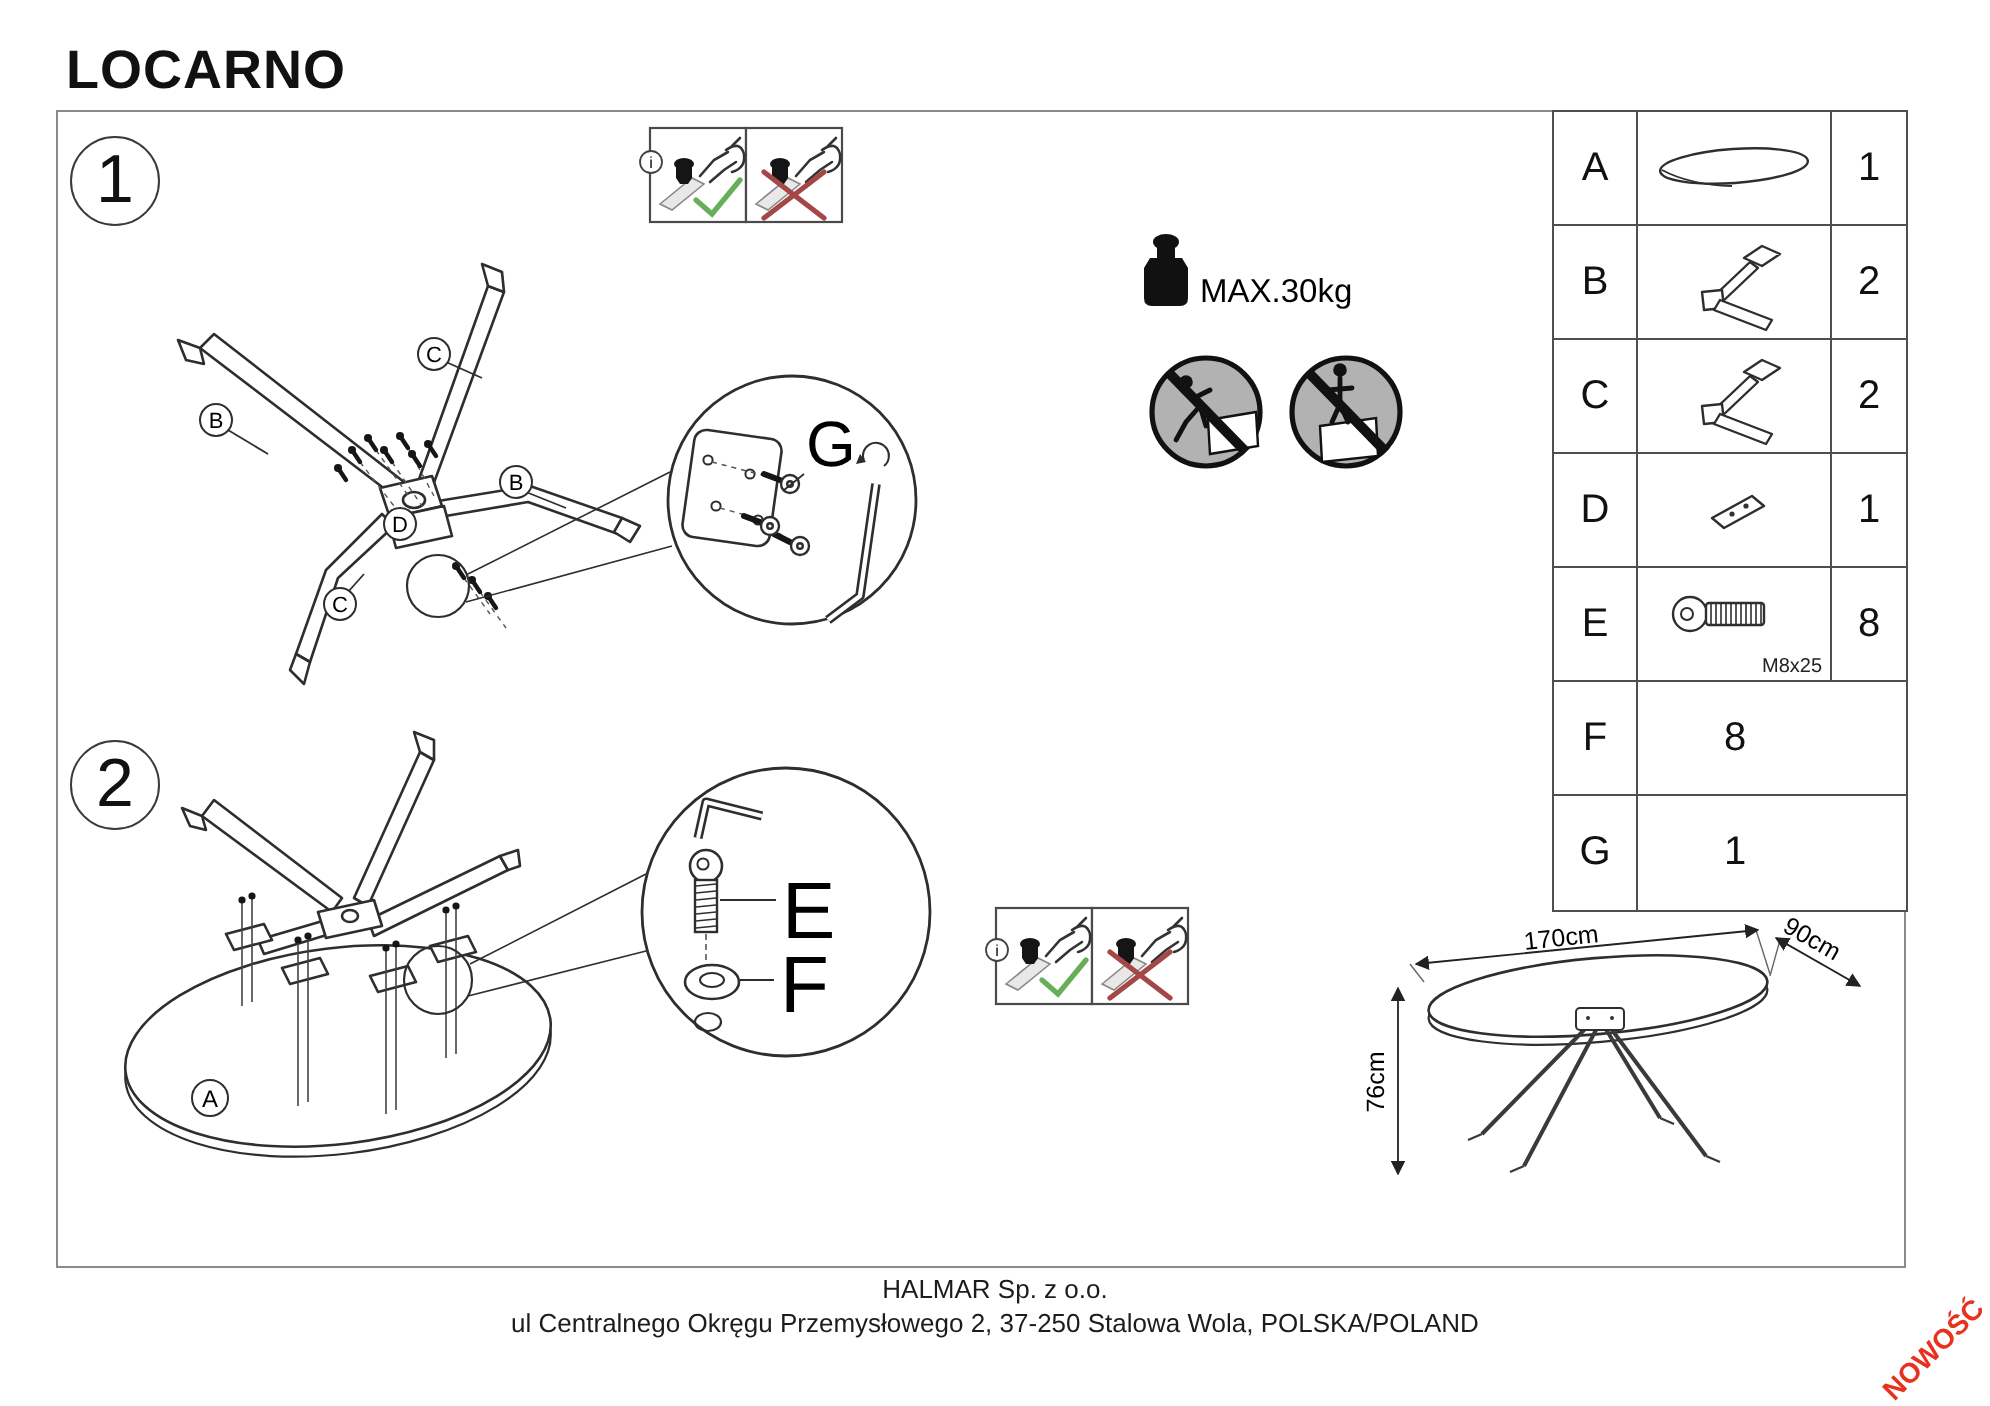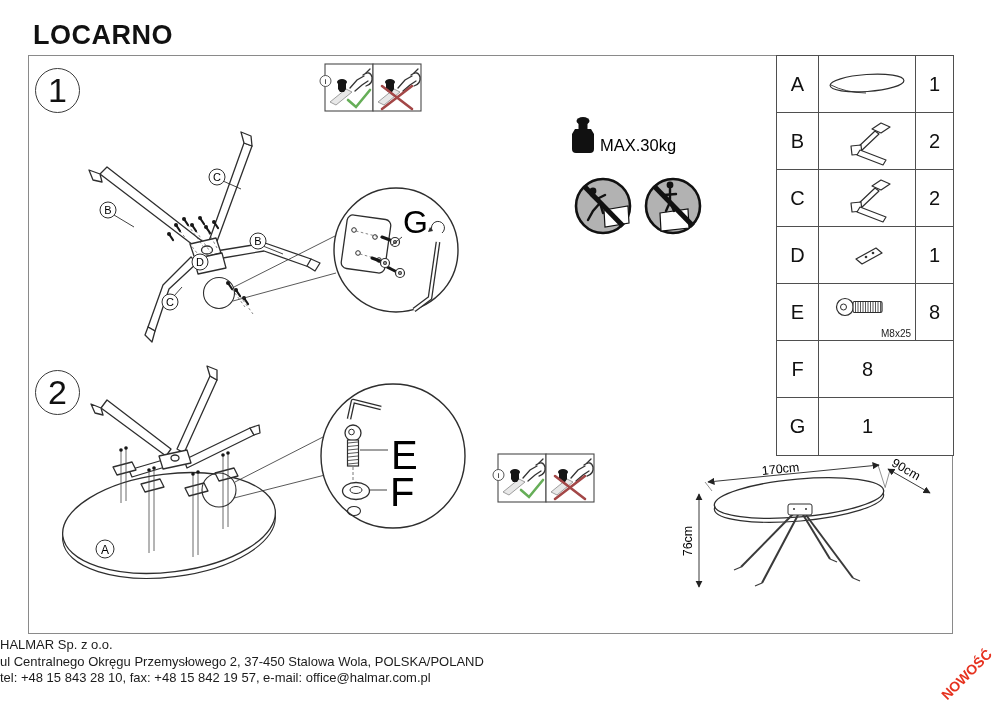--- a/index.html
+++ b/index.html
@@ -13,21 +13,21 @@
                display:flex;align-items:center;justify-content:center;font-size:34px;background:#fff;}
   
   .parts-table{position:absolute;left:747px;top:-1px;width:178px;height:401px;background:#fff;
                border:1px solid #4f4f4f;box-sizing:border-box;display:grid;grid-template-rows:repeat(7,1fr);}
   .pt-row{display:grid;grid-template-columns:42px 97px 37px;border-bottom:1px solid #4f4f4f;min-height:0;}
   .pt-row:last-child{border-bottom:none;}
   .pt-letter{display:flex;align-items:center;justify-content:center;font-size:20px;border-right:1px solid #4f4f4f;}
   .pt-img{position:relative;border-right:1px solid #4f4f4f;display:flex;align-items:center;justify-content:center;}
   .pt-qty{display:flex;align-items:center;justify-content:center;font-size:20px;}
   .pt-spec{position:absolute;right:4px;bottom:1px;font-size:10px;color:#222;}
-  .footer{position:absolute;left:0;top:637px;width:995px;text-align:left;
+  .footer{position:absolute;left:0;top:637px;width:995px;text-align:center;
           font-size:13px;line-height:16.5px;color:#1c1c1c;}
   svg text{font-family:"Liberation Sans", sans-serif;}
 </style>
 </head>
 <body>
 
 <div class="page">
 
   <div class="title">LOCARNO</div>
 
@@ -462,21 +462,20 @@
       </div>
       <div class="pt-row">
         <div class="pt-letter">G</div>
         <div class="pt-qty">1</div>
       </div>
     </div>
   </div>
 
   <div class="footer">
     <div>HALMAR Sp. z o.o.</div>
-    <div>ul Centralnego Okręgu Przemysłowego 2, 37-450 Stalowa Wola, POLSKA/POLAND</div>
-    <div>tel: +48 15 843 28 10, fax: +48 15 842 19 57, e-mail: office@halmar.com.pl</div>
+    <div>ul Centralnego Okręgu Przemysłowego 2, 37-250 Stalowa Wola, POLSKA/POLAND</div>
   </div>
 
   <svg class="abs" style="left:928px;top:636px;" width="72" height="67" viewBox="0 0 72 67">
     <text x="42" y="42" font-size="14" font-weight="bold" text-anchor="middle" transform="rotate(-45 42 42)" fill="#e6321f">NOWOŚĆ</text>
   </svg>
 
 </div>
 
 </body></html>

